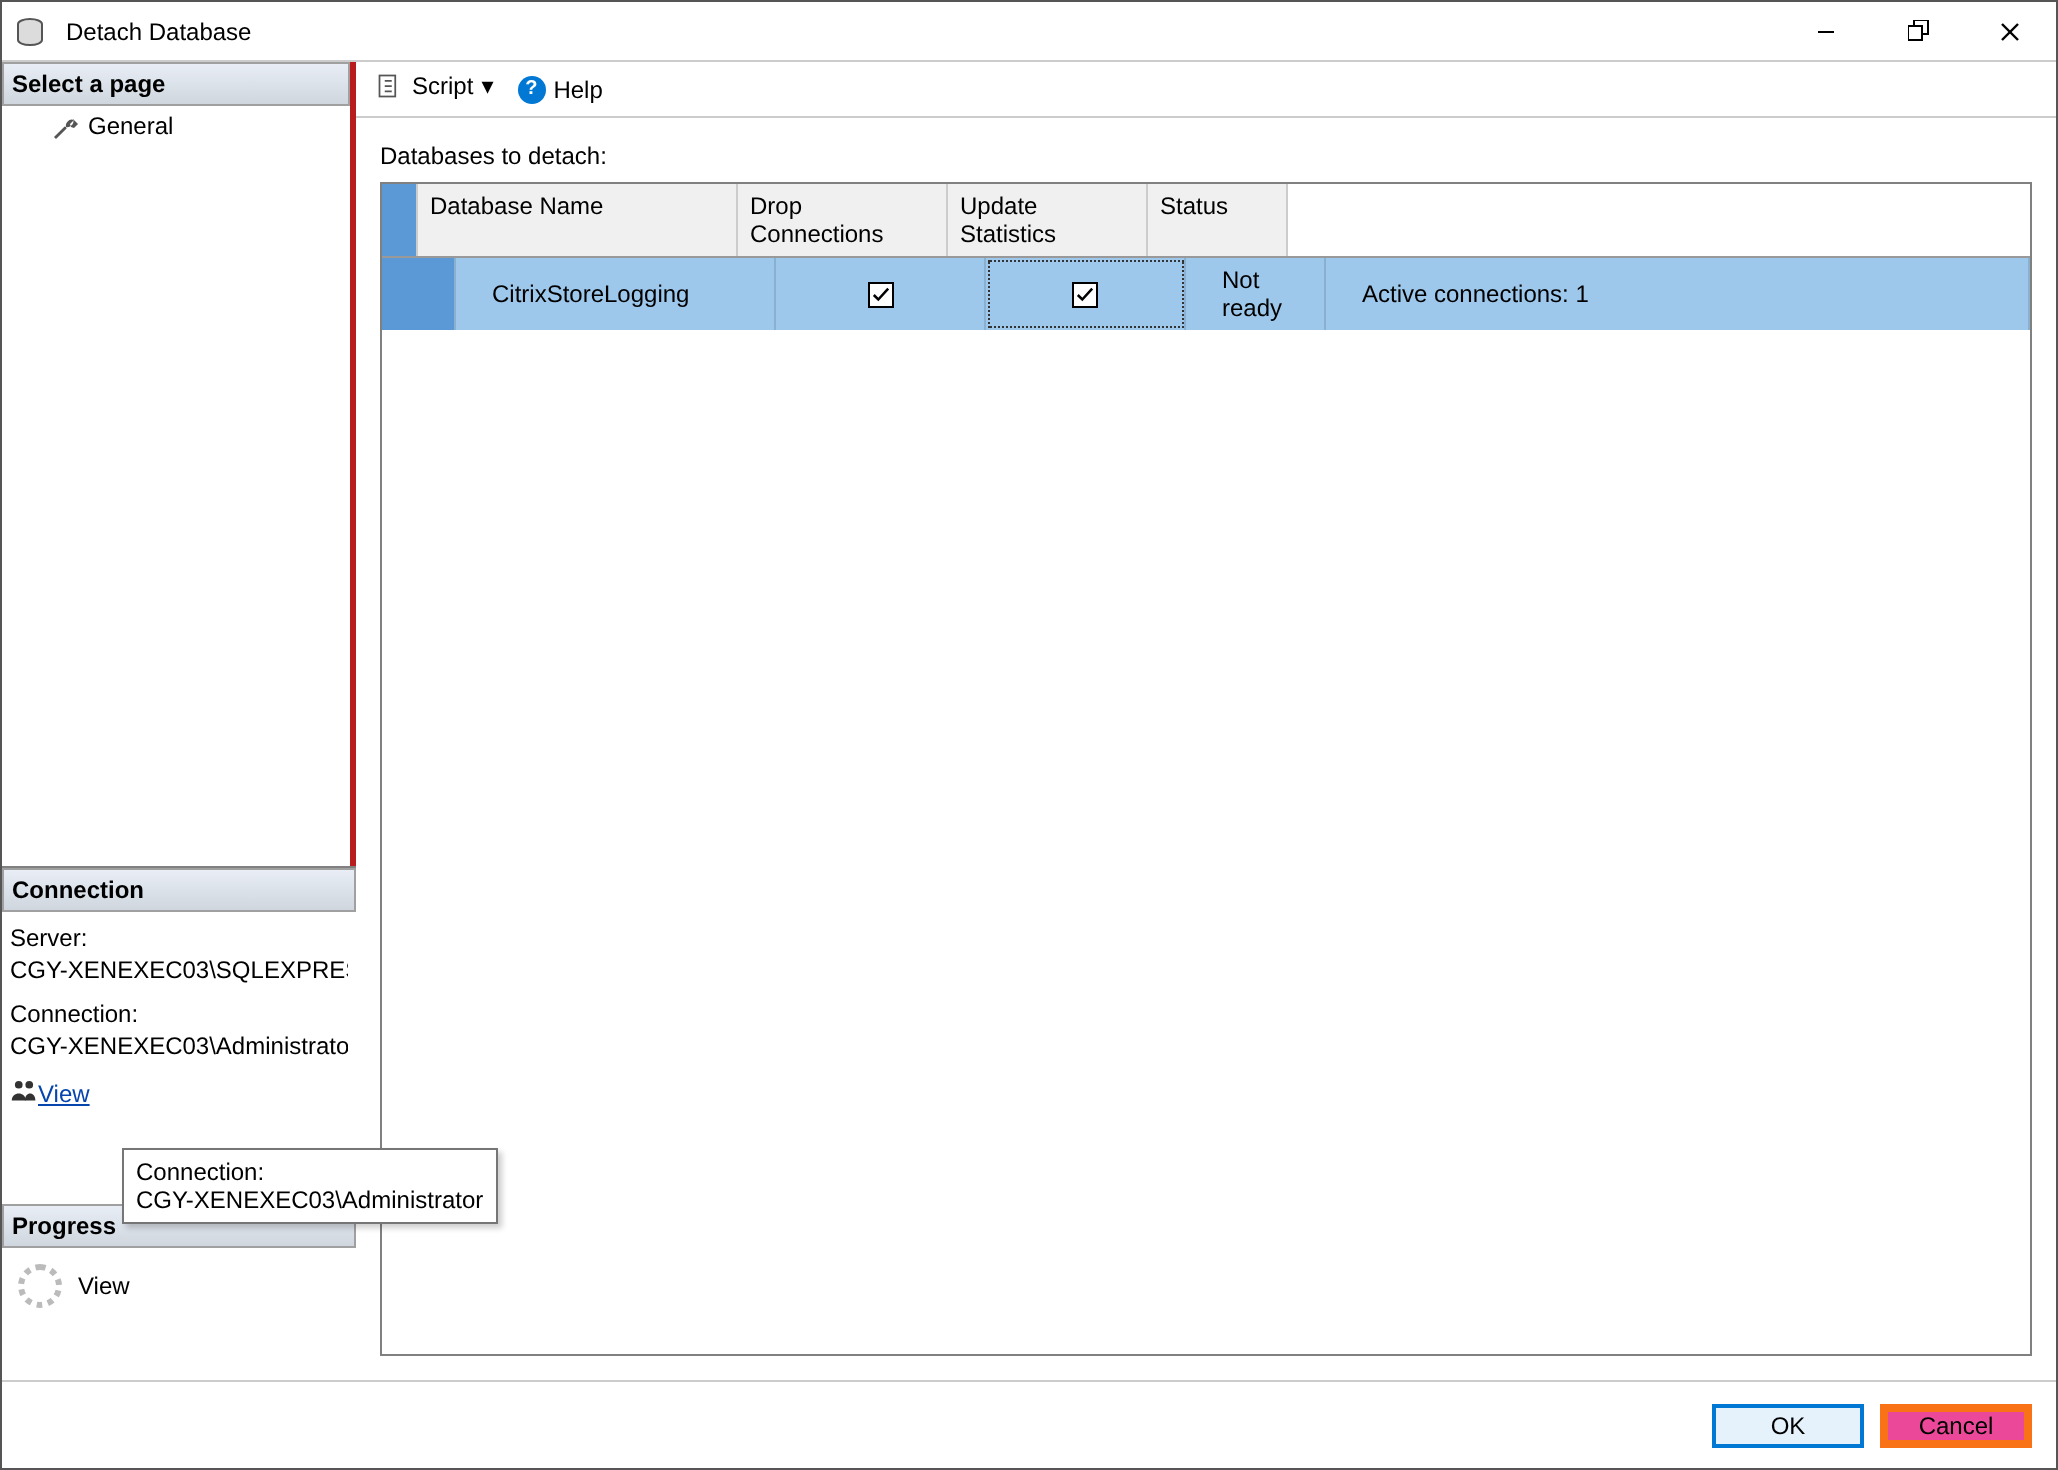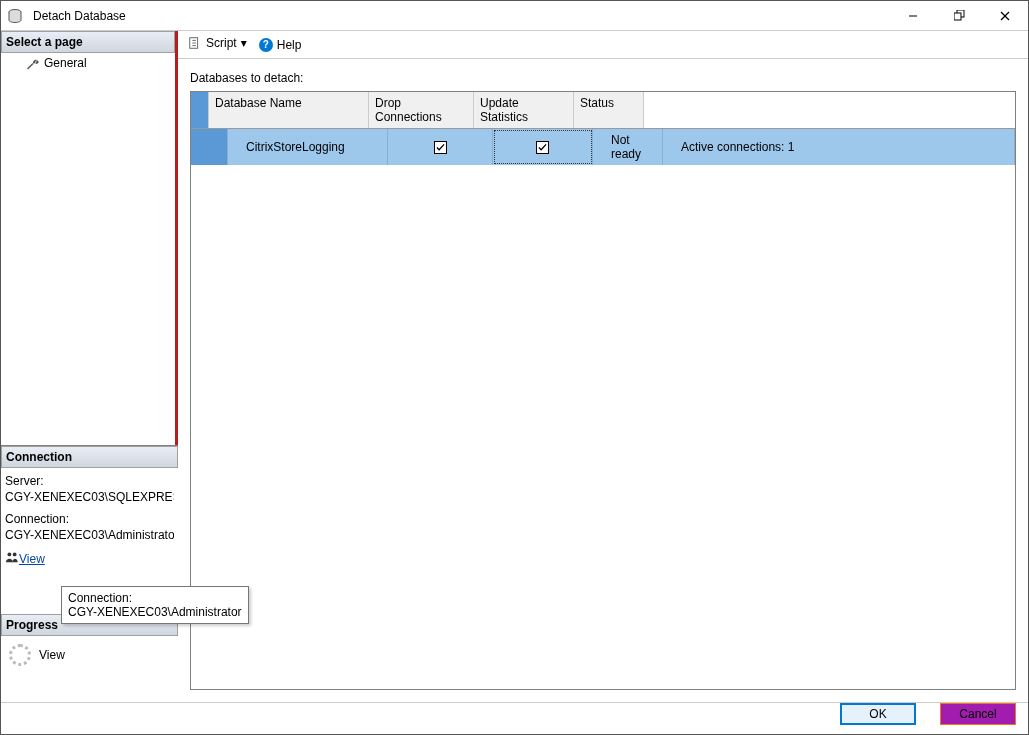--- a/index.html
+++ b/index.html
@@ -34,22 +34,22 @@
     .gh{display:flex;border-bottom:1px solid #999}
     .gh div{background:#f0f0f0;border-right:1px solid #ccc;padding:4px 6px}
     .gr{display:flex;background:#9dc8ec}
     .gr div{border-right:1px solid #8ab0d0;padding:4px 18px;display:flex;align-items:center;justify-content:flex-start}
     .gr .center{justify-content:center}
     .cbx{width:13px;height:13px;border:1px solid #000;background:#fff;display:inline-flex;align-items:center;justify-content:center}
     .cbx svg{width:9px;height:9px}
     .c-rh{width:18px;background:#5a99d6!important;border-right:1px solid #4a80b0}
     .c1{width:160px}.c2{width:105px}.c3{width:100px}.c4{width:70px}.c5{flex:1}
     .msg-link{color:#000}
-    .footer{height:32px;border-top:1px solid #ccc;display:flex;justify-content:flex-end;align-items:flex-start;gap:24px;padding:0 12px}
-    .btn{width:76px;height:22px;border:1px solid #f97316;background:#a21caf;display:flex;align-items:center;justify-content:center}
+    .footer{height:44px;border-top:1px solid #ccc;display:flex;justify-content:flex-end;align-items:center;gap:8px;padding:0 12px}
+    .btn{width:76px;height:22px;border:4px solid #f97316;background:#ec4899;display:flex;align-items:center;justify-content:center}
     .btn-primary{border:2px solid #0078d4;background:#e5f1fb}
     .tooltip{position:absolute;left:60px;top:118px;background:#fff;border:1px solid #767676;padding:4px 6px;font-size:12px;box-shadow:2px 2px 3px rgba(0,0,0,.2);white-space:nowrap}
     .dotted-focus{outline:1px dotted #333;outline-offset:-2px}
   </style>
 </head>
 <body>
 
 <div class="window">
   <div class="titlebar">
     <div class="title-icon">

